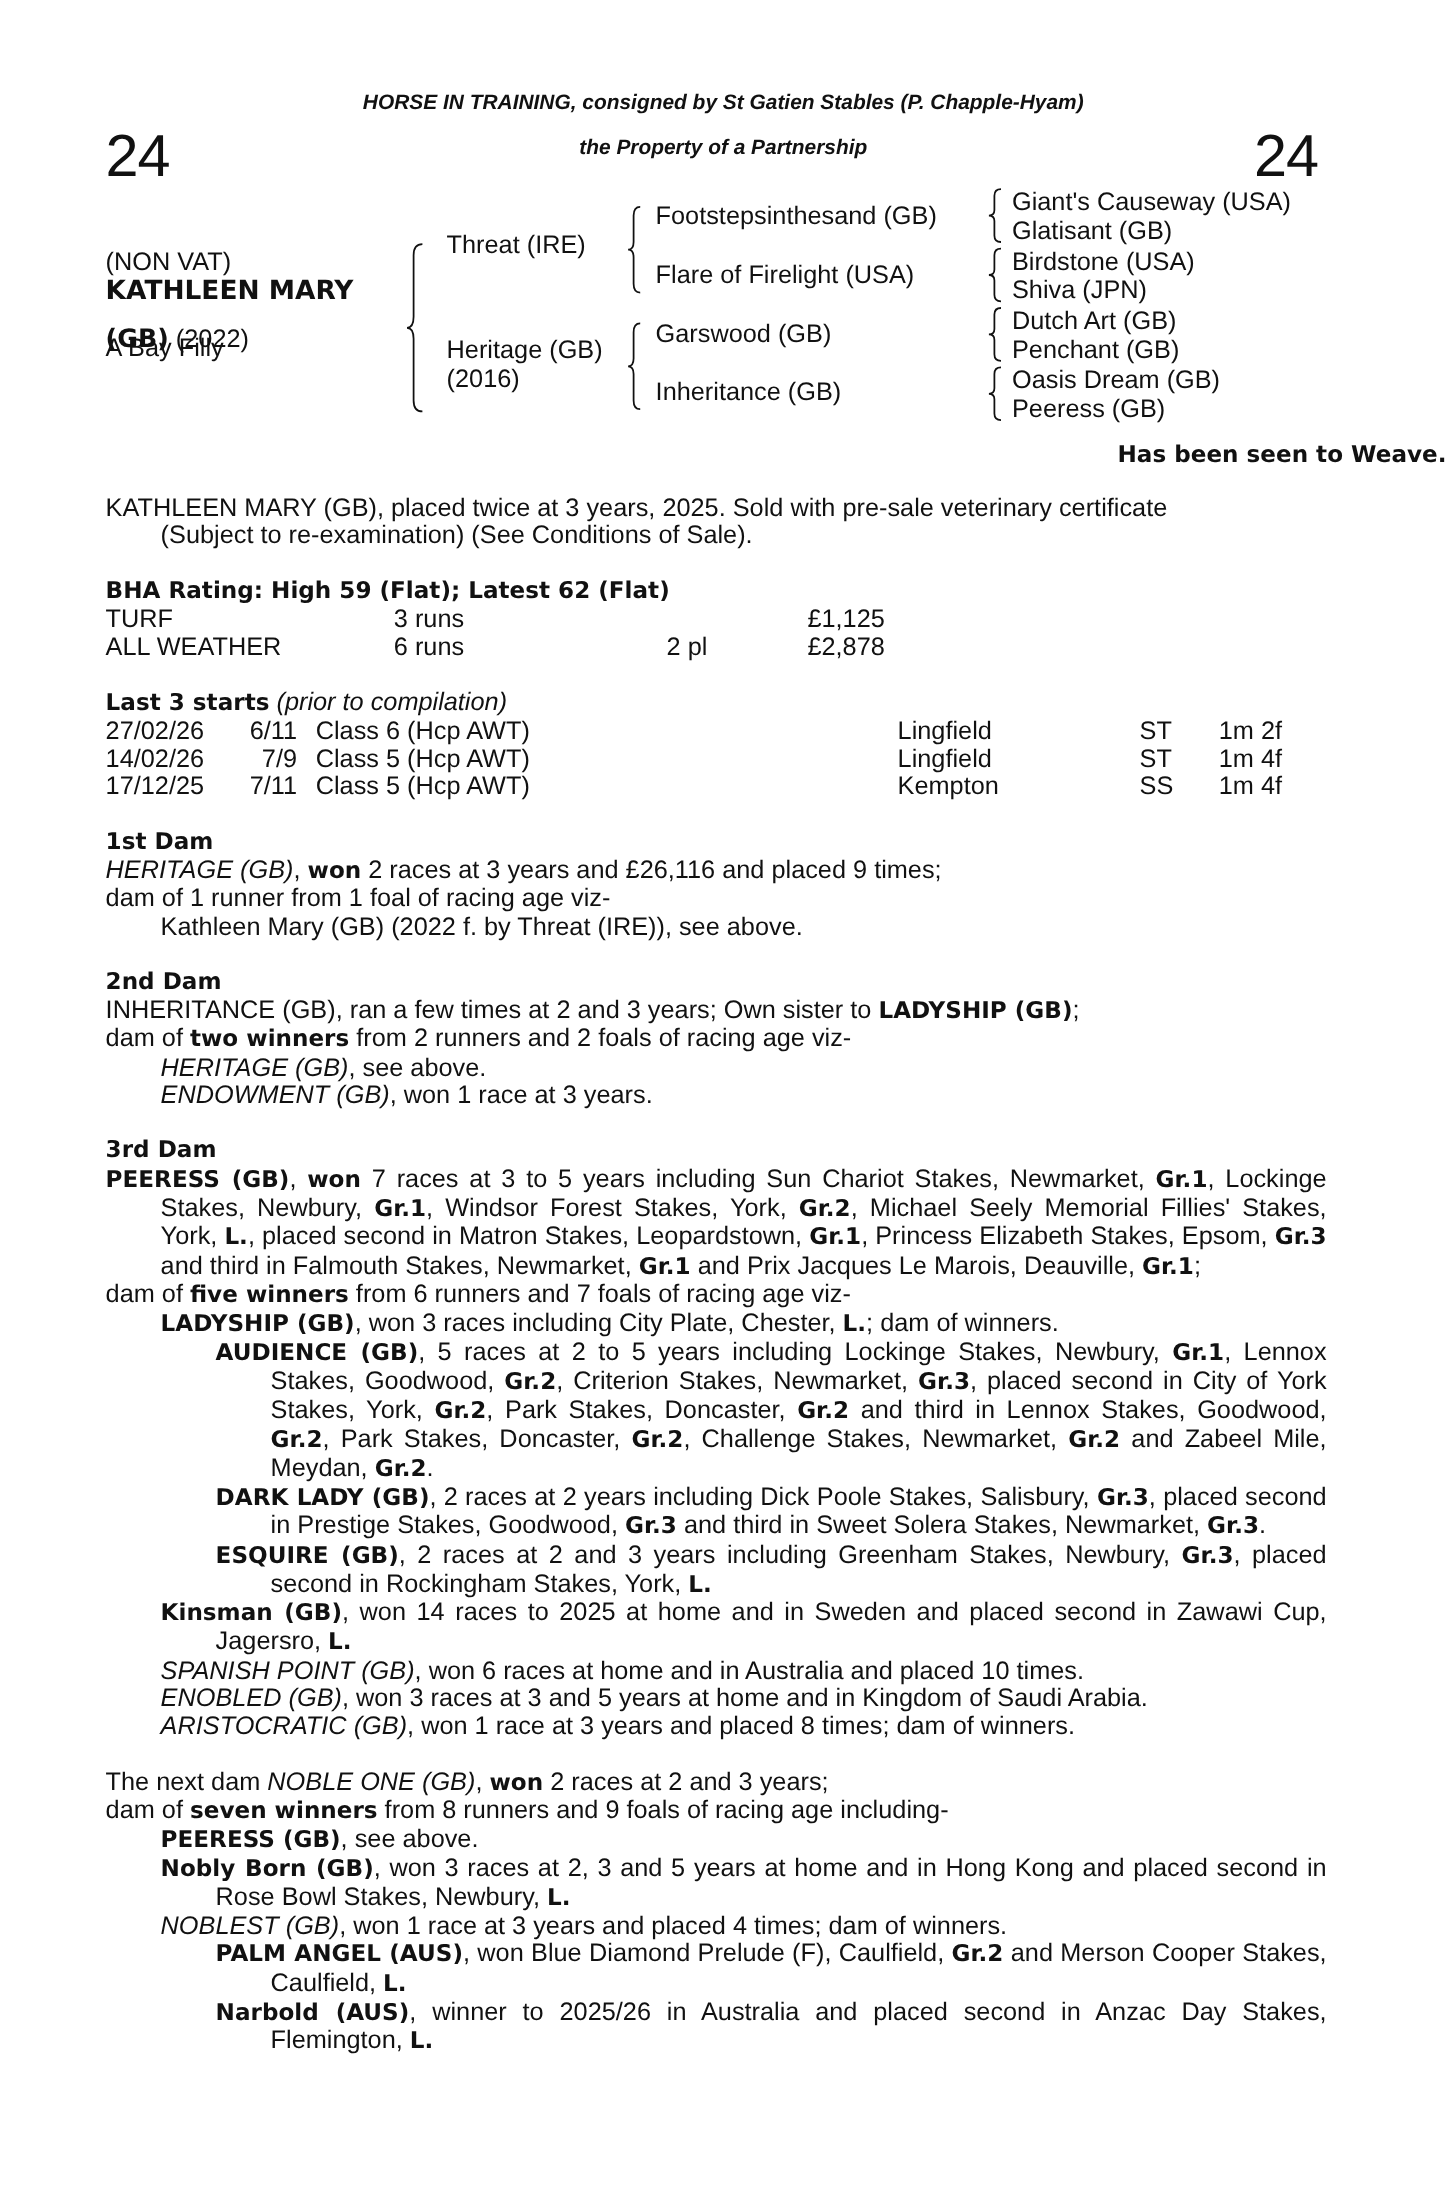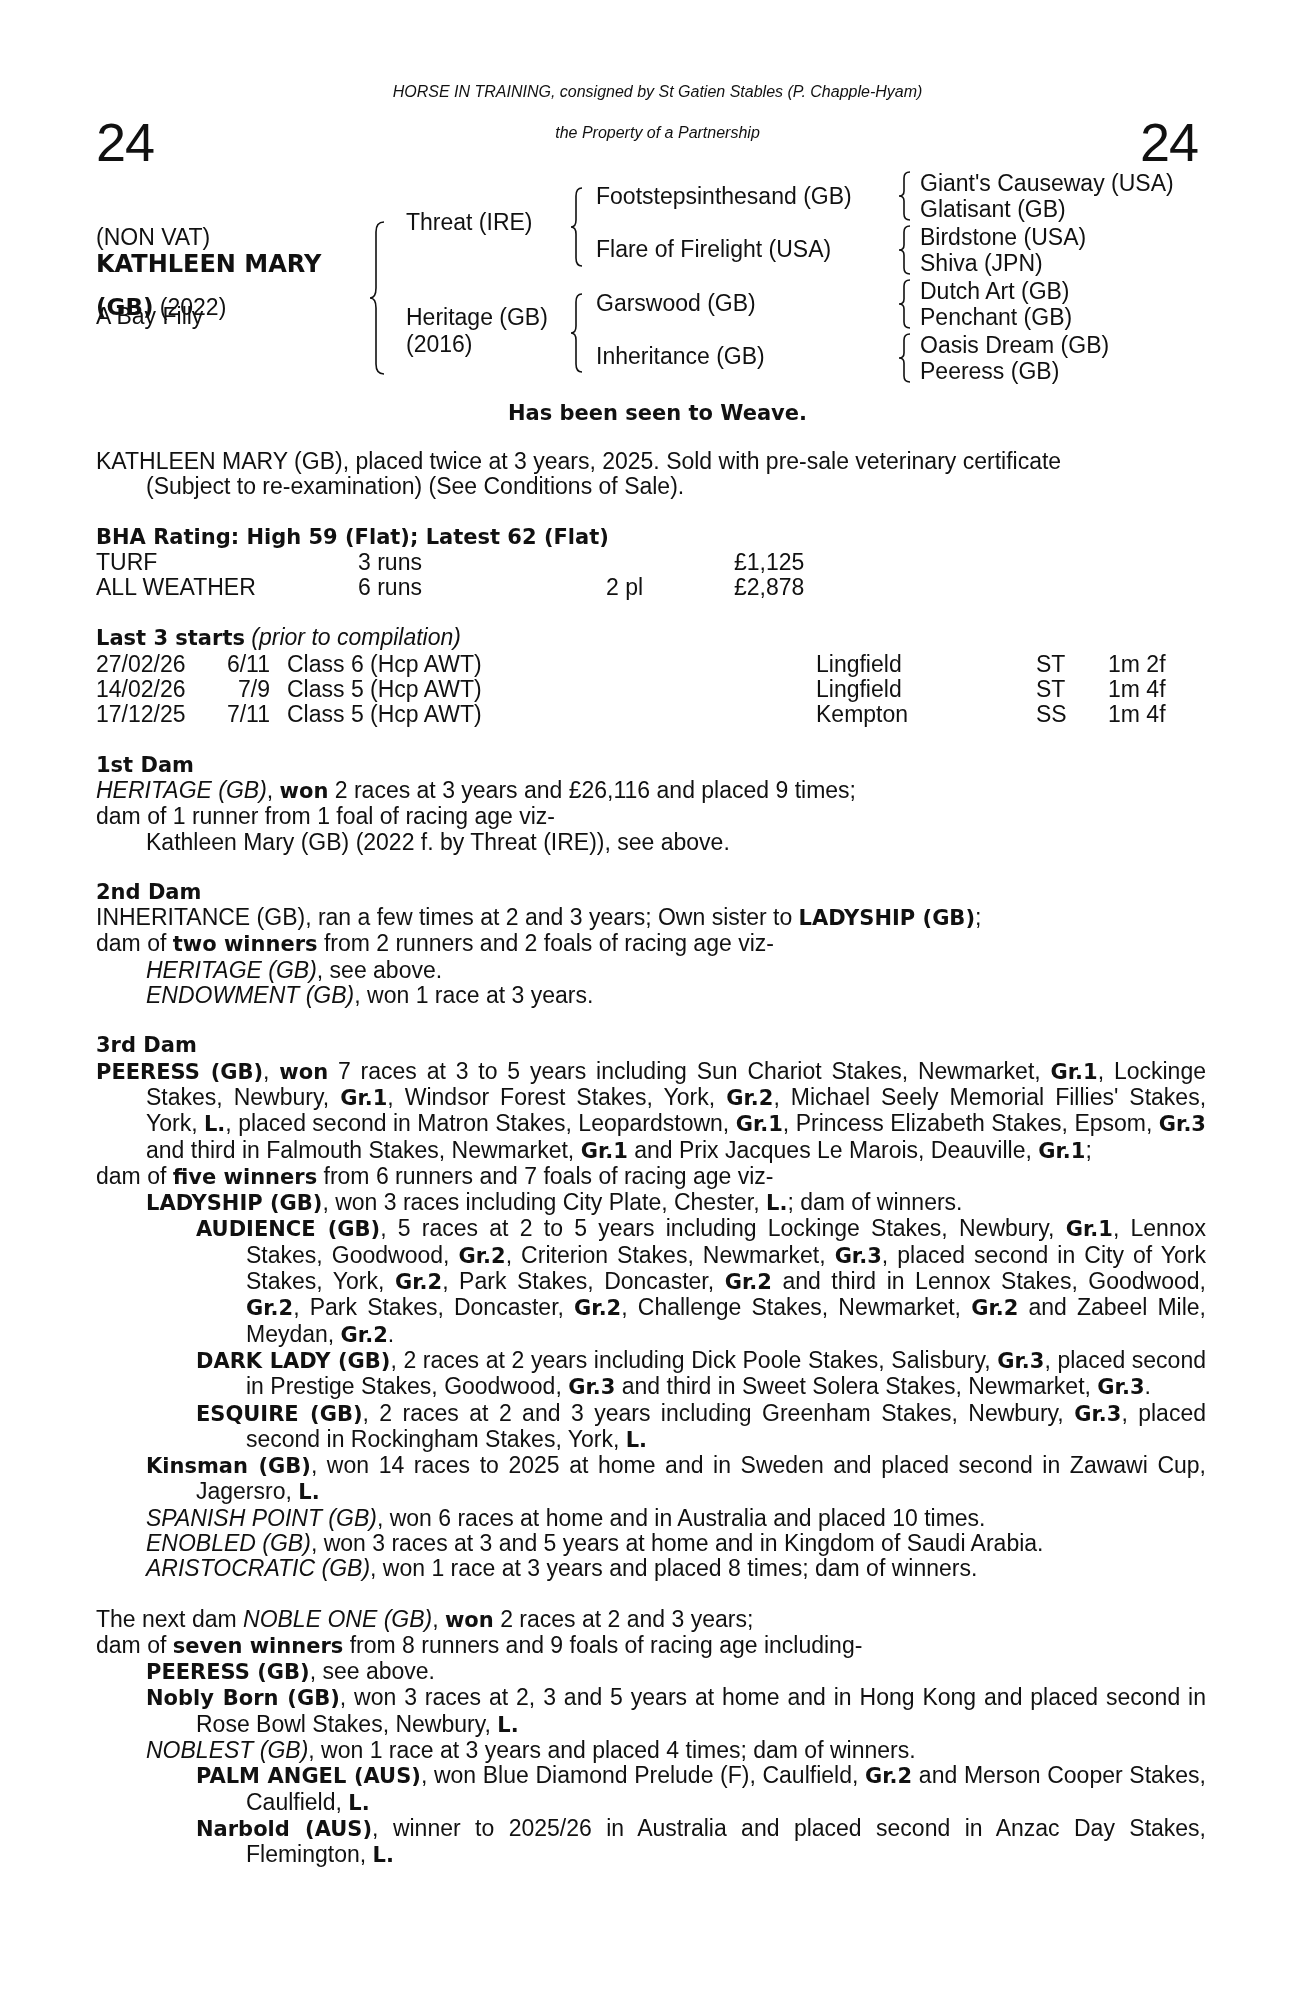--- a/index.html
+++ b/index.html
@@ -1,21 +1,21 @@
 <!DOCTYPE html>
 <html><head>
 <meta charset="utf-8">
 <style>
   html, body { margin: 0; padding: 0; background: #ffffff; }
   body { width: 1315px; height: 2000px; position: relative; overflow: hidden;
          font-family: "Liberation Sans", sans-serif; color: #111111; }
   .abs { position: absolute; white-space: nowrap; }
   .lot-num { font-family: "Liberation Sans", sans-serif; font-weight: 400; font-size: 54px;
              letter-spacing: -1px; line-height: 1; }
-  .hdr { font-style: italic; font-size: 16px; line-height: 1; }
+  .hdr { font-style: italic; font-size: 19px; line-height: 1; font-weight: bold; }
   .ped { font-size: 23px; line-height: 1; }
   .heavy { font-family: "DejaVu Sans", sans-serif; font-weight: bold; }
   .brace { position: absolute; overflow: visible; }
   .brace path { fill: none; stroke: #111; stroke-width: 1.6; }
 
   .body-text { position: absolute; left: 96px; width: 1110px; font-size: 23px; line-height: 25.3px; }
   .line { white-space: nowrap; }
   .para { text-align: justify; text-align-last: left; }
   .hang1 { padding-left: 50px; text-indent: -50px; }
   .ind1 { padding-left: 50px; }
@@ -77,21 +77,21 @@
 
 <div class="abs ped" style="left:920px; top:172px;">Giant's Causeway (USA)</div>
 <div class="abs ped" style="left:920px; top:198px;">Glatisant (GB)</div>
 <div class="abs ped" style="left:920px; top:226px;">Birdstone (USA)</div>
 <div class="abs ped" style="left:920px; top:252px;">Shiva (JPN)</div>
 <div class="abs ped" style="left:920px; top:280px;">Dutch Art (GB)</div>
 <div class="abs ped" style="left:920px; top:306px;">Penchant (GB)</div>
 <div class="abs ped" style="left:920px; top:334px;">Oasis Dream (GB)</div>
 <div class="abs ped" style="left:920px; top:360px;">Peeress (GB)</div>
 
-<div class="abs heavy" style="left:0; width:1315px; text-align:center; top:401px; font-size:21px;">Has been seen to Weave.</div>
+<div class="abs heavy" style="left:0; width:1315px; text-align:right; top:401px; font-size:21px;">Has been seen to Weave.</div>
 
 <div class="body-text" style="top:449px;">
   <div class="line">KATHLEEN MARY (GB), placed twice at 3 years, 2025. Sold with pre-sale veterinary certificate</div>
   <div class="line ind1">(Subject to re-examination) (See Conditions of Sale).</div>
   <div class="gap"></div>
 
   <div class="line sec-head">BHA Rating: High 59 (Flat); Latest 62 (Flat)</div>
   <div id="rating-rows">
       <div class="cols">
         <span style="left: 0px;">TURF</span>

